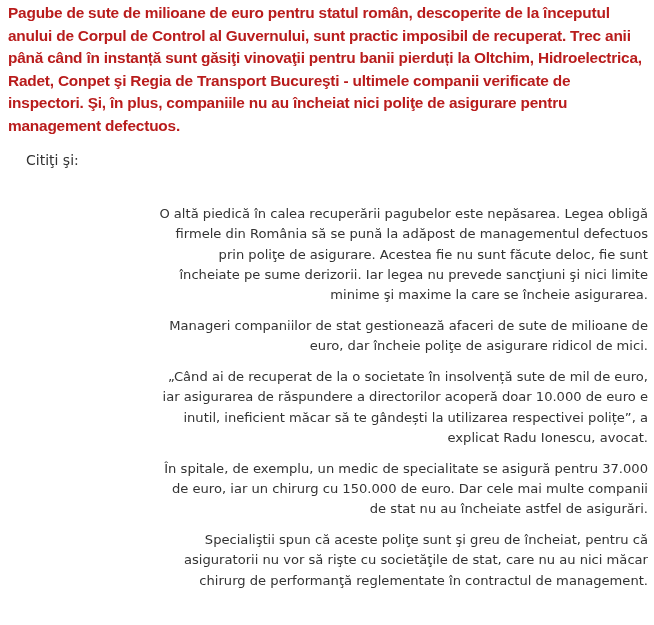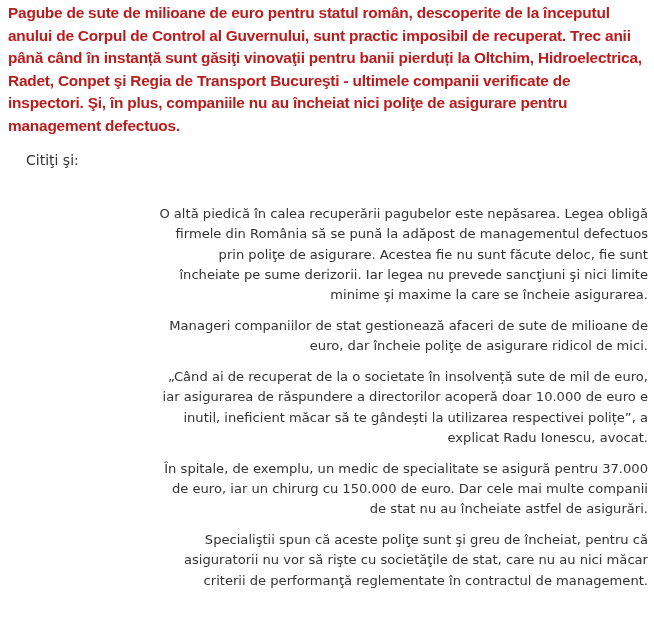--- a/index.html
+++ b/index.html
@@ -36,14 +36,14 @@
 
 <div class="aside">
   <div class="aside-title">Citiţi şi:</div>
 </div>
 
 <div class="main">
   <p>O altă piedică în calea recuperării pagubelor este nepăsarea. Legea obligă firmele din România să se pună la adăpost de managementul defectuos prin poliţe de asigurare. Acestea fie nu sunt făcute deloc, fie sunt încheiate pe sume derizorii. Iar legea nu prevede sancţiuni şi nici limite minime şi maxime la care se încheie asigurarea.</p>
   <p>Manageri companiilor de stat gestionează afaceri de sute de milioane de euro, dar încheie poliţe de asigurare ridicol de mici.</p>
   <p>„Când ai de recuperat de la o societate în insolvență sute de mil de euro, iar asigurarea de răspundere a directorilor acoperă doar 10.000 de euro e inutil, ineficient măcar să te gândești la utilizarea respectivei polițe”, a explicat Radu Ionescu, avocat.</p>
   <p>În spitale, de exemplu, un medic de specialitate se asigură pentru 37.000 de euro, iar un chirurg cu 150.000 de euro. Dar cele mai multe companii de stat nu au încheiate astfel de asigurări.</p>
-  <p>Specialiştii spun că aceste poliţe sunt şi greu de încheiat, pentru că asiguratorii nu vor să rişte cu societăţile de stat, care nu au nici măcar criterii de performanţă reglementate în contractul de management.</p>
+  <p>Specialiştii spun că aceste poliţe sunt şi greu de încheiat, pentru că asiguratorii nu vor să rişte cu societăţile de stat, care nu au nici măcar chirurg de performanţă reglementate în contractul de management.</p>
 </div>
 
 </body></html>

